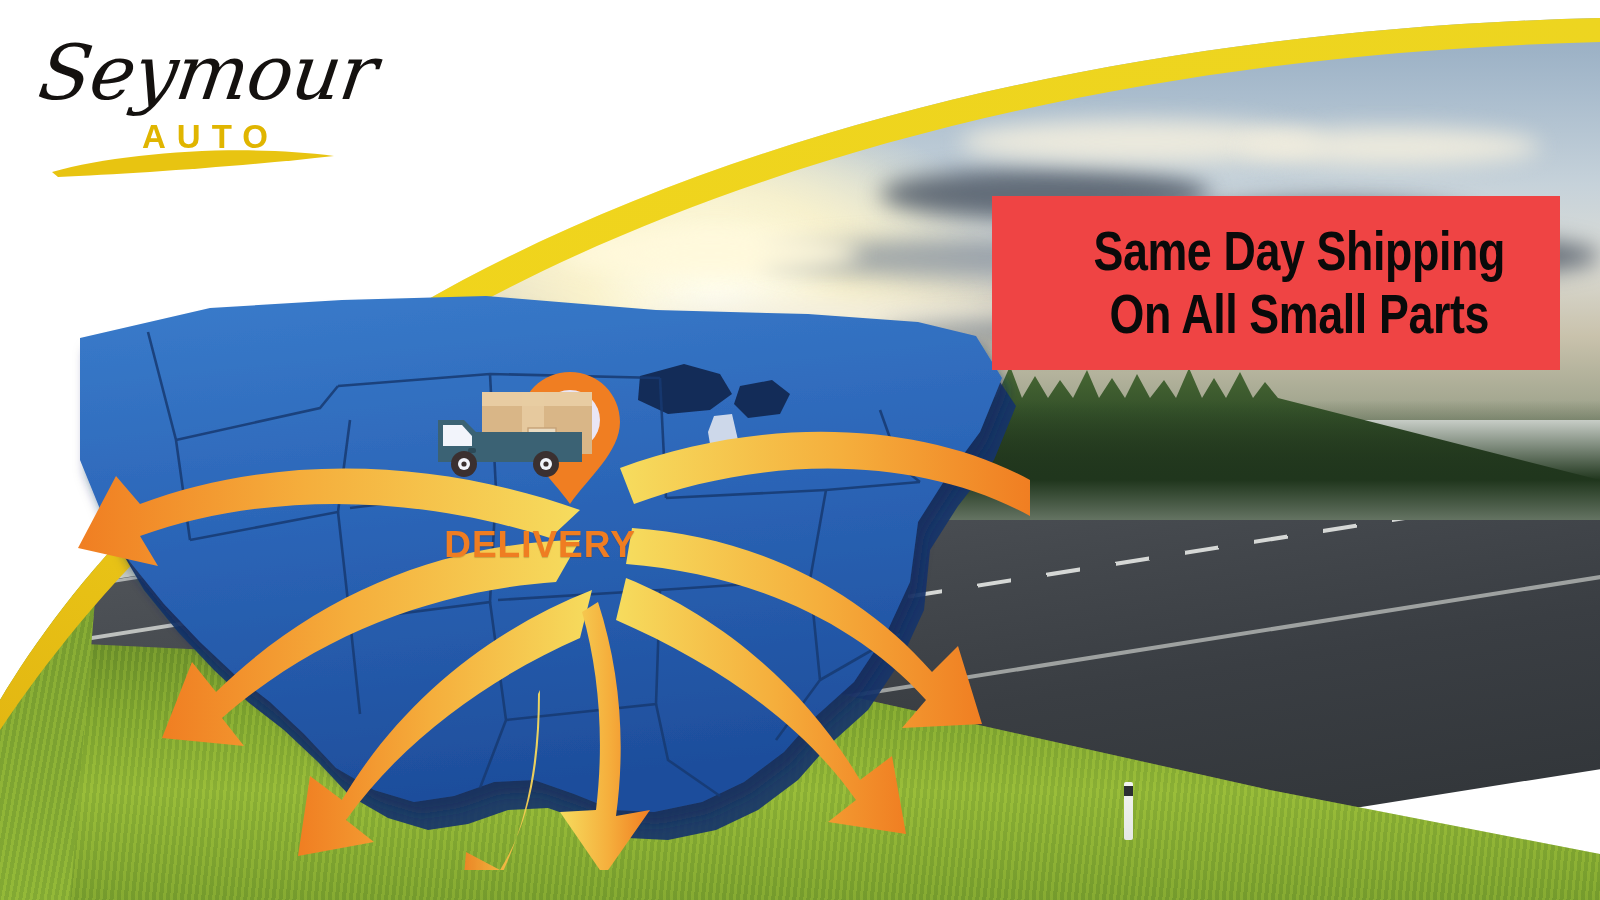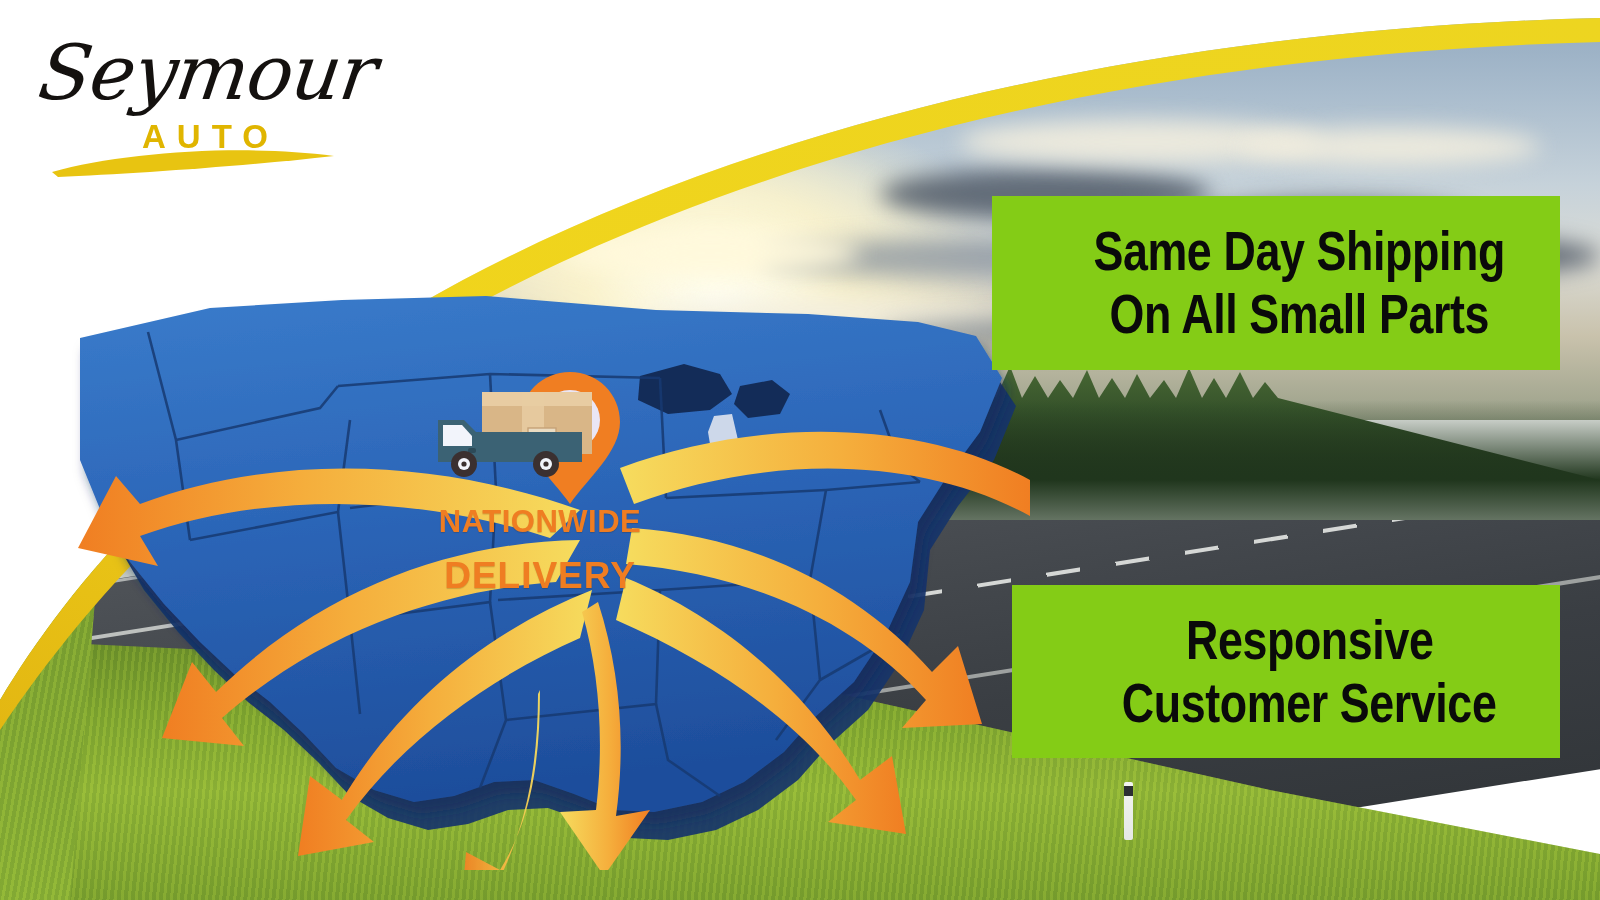--- a/index.html
+++ b/index.html
@@ -143,21 +143,21 @@
     font-weight:700;
     color:#ef7d22;
     text-shadow:0 1px 1px rgba(60,30,0,0.22);
   }
   .nw-line1 { font-size:31px; letter-spacing:0.5px; }
   .nw-line2 { font-size:37px; letter-spacing:1px; margin-top:20px; }
 
   
   .feature {
     position:absolute;
-    background:#84cc16;
+    background:#ef4444;
     display:flex; flex-direction:column;
     align-items:center; justify-content:center;
     text-align:center;
     color:#0a0a0a;
     padding-left:47px;
   }
   .feature .line {
     font-family:"Liberation Sans Narrow","Liberation Sans", sans-serif;
     font-weight:700;
     font-size:56px;
@@ -360,29 +360,24 @@
           <circle cx="34" cy="94" r="13" fill="#3B3030"></circle>
           <circle cx="34" cy="94" r="6" fill="#F2F4FB"></circle>
           <circle cx="34" cy="94" r="2.6" fill="#3B3030"></circle>
           <circle cx="116" cy="94" r="13" fill="#3B3030"></circle>
           <circle cx="116" cy="94" r="6" fill="#F2F4FB"></circle>
           <circle cx="116" cy="94" r="2.6" fill="#3B3030"></circle>
         </g>
       </svg>
     </div>
     <div class="nw-text">
-      <div class="nw-line1">NATIONWIDE</div>
       <div class="nw-line2">DELIVERY</div>
     </div>
   </div>
 
   <div class="feature" id="feature-1">
     <div class="line">Same Day Shipping</div>
     <div class="line">On All Small Parts</div>
   </div>
 
 
-  <div class="feature" id="feature-3">
-    <div class="line">Responsive</div>
-    <div class="line">Customer Service</div>
-  </div>
 
 </div>
 
 </body></html>

